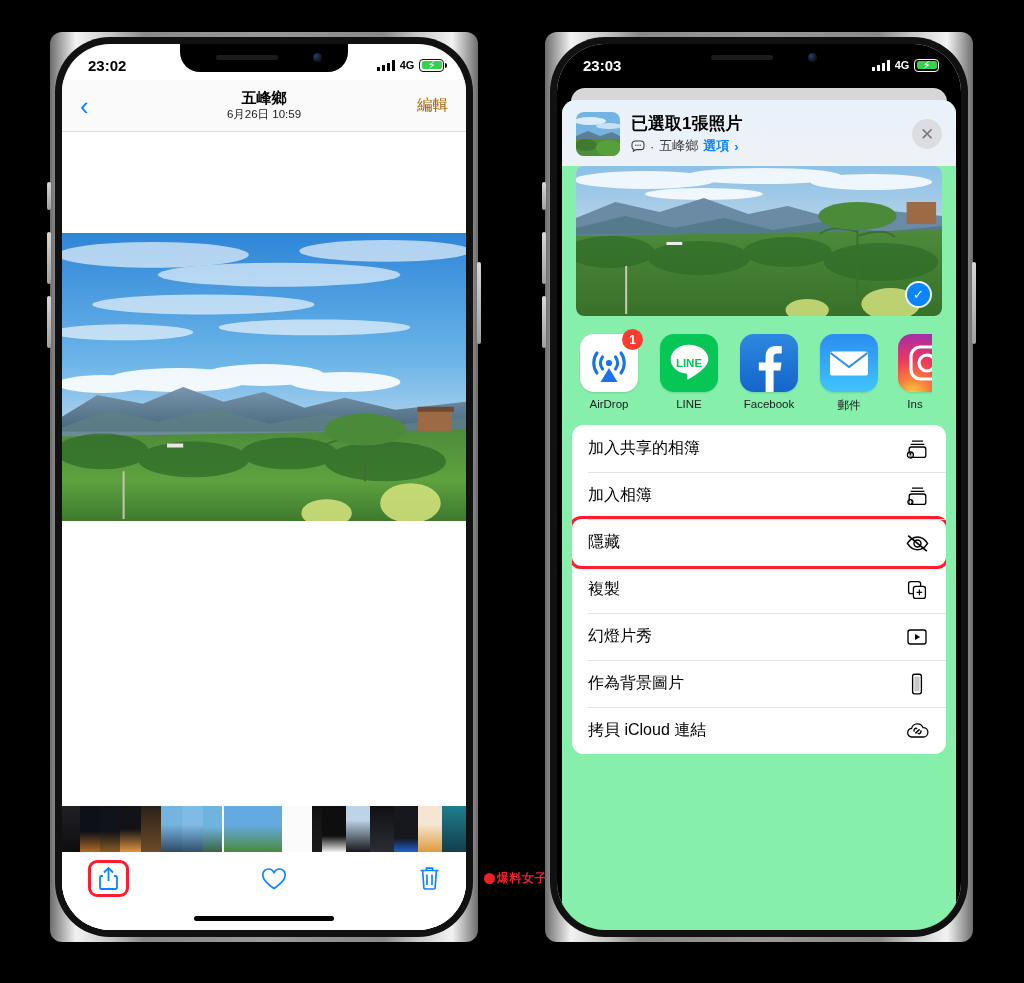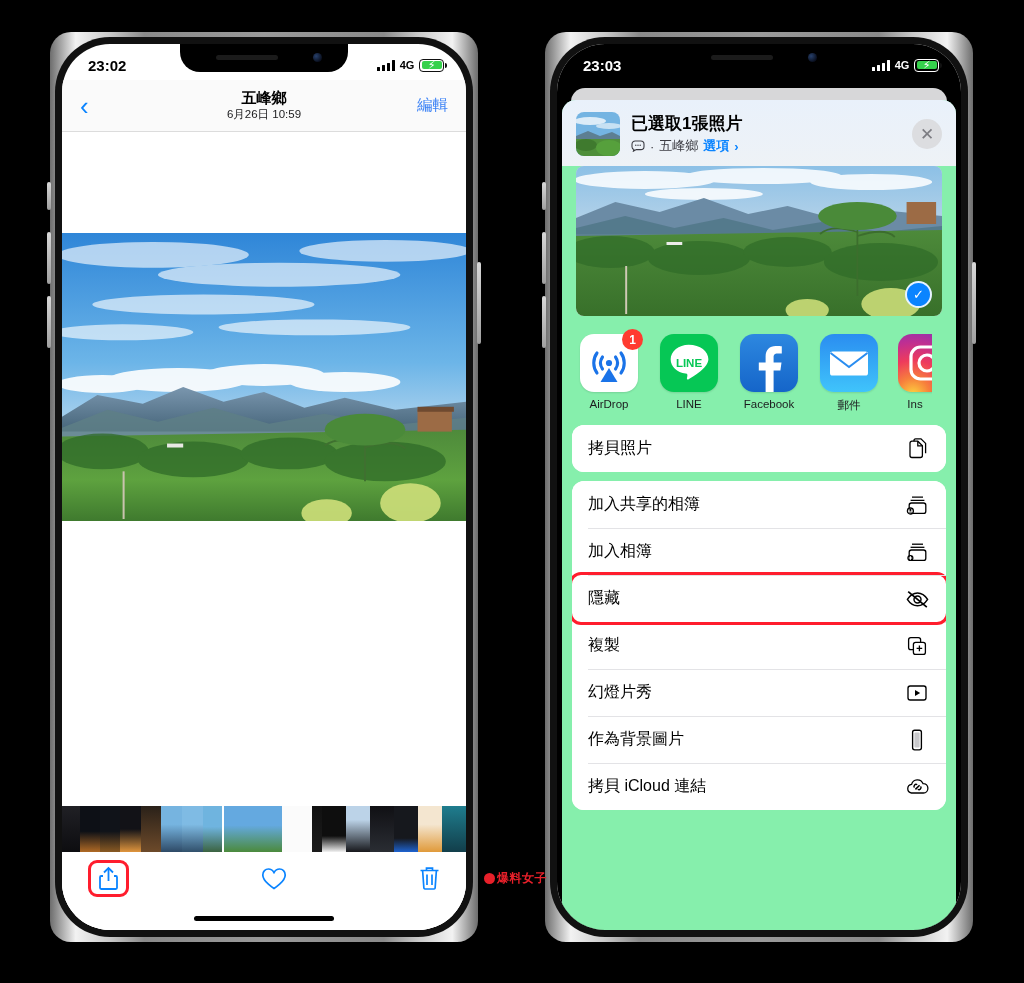--- a/index.html
+++ b/index.html
@@ -1,20 +1,20 @@
 <!DOCTYPE html>
 <html lang="zh-Hant"><head>
 <meta charset="utf-8">
 <style>
   html,body{margin:0;padding:0;background:#000;}
   body{width:1024px;height:983px;position:relative;overflow:hidden;
        font-family:"Liberation Sans","DejaVu Sans",sans-serif;-webkit-font-smoothing:antialiased;}
 
   
-  .device{position:absolute;border-radius:21px;background:
+  .device{position:absolute;border-radius:12px;background:
       linear-gradient(90deg,#6d6d6d 0%,#f2f2f2 6%,#c9c9c9 14%,#8a8a8a 22%,#9a9a9a 50%,#8a8a8a 78%,#c9c9c9 86%,#f2f2f2 94%,#6d6d6d 100%);
       padding:6px;box-sizing:border-box;}
   .device-inner{position:absolute;inset:5px;border-radius:55px;background:#111;}
   .screen{position:absolute;border-radius:48px;background:#fff;overflow:hidden;}
 
   #phone-left{left:50px;top:32px;width:428px;height:910px;}
   #phone-left .screen{left:12px;top:12px;right:12px;bottom:12px;}
   #phone-right{left:545px;top:32px;width:428px;height:910px;}
   #phone-right .screen{left:12px;top:12px;right:12px;bottom:12px;}
 
@@ -42,21 +42,21 @@
   .battery .fill{position:absolute;inset:1.5px;background:#35d14c;border-radius:2px;}
   .bolt{position:absolute;left:50%;top:50%;transform:translate(-50%,-50%);font-size:11px;color:#fff;line-height:1;}
 
   
   .nav{height:52px;display:flex;align-items:center;padding:0 18px;box-sizing:border-box;
        border-bottom:.5px solid #dcdcdc;background:#fafafa;position:relative;}
   .nav-back{color:#0a84ff;font-size:26px;line-height:1;font-weight:300;cursor:pointer;}
   .nav-title{position:absolute;left:0;right:0;text-align:center;pointer-events:none;}
   .nav-title .t1{font-size:15px;font-weight:bold;color:#000;line-height:1.15;}
   .nav-title .t2{font-size:11.5px;color:#1c1c1e;line-height:1.3;}
-  .nav-edit{margin-left:auto;color:#3b82f6;font-size:15.5px;cursor:pointer;z-index:2;}
+  .nav-edit{margin-left:auto;color:#a16207;font-size:15.5px;cursor:pointer;z-index:2;}
 
   .photo-stage{position:relative;background:#fff;height:470px;}
   .main-photo{position:absolute;left:0;right:0;top:101px;height:288px;}
 
   .thumbstrip{position:absolute;left:0;right:0;bottom:78px;height:46px;display:flex;overflow:hidden;background:#fff;}
   .thumbstrip .th{height:46px;flex:0 0 auto;}
   .thumbstrip .th.sel{outline:2px solid #fff;}
 
   .toolbar{position:absolute;left:0;right:0;bottom:0;height:78px;background:#fff;
            display:flex;align-items:flex-start;justify-content:space-between;padding:8px 26px 0;box-sizing:border-box;}
@@ -428,32 +428,20 @@
             <svg viewBox="0 0 58 58" style="width:100%;height:100%;">
               <rect x="13" y="13" width="32" height="32" rx="9.5" fill="none" stroke="#fff" stroke-width="3.2"></rect>
               <circle cx="29" cy="29" r="8" fill="none" stroke="#fff" stroke-width="3.2"></circle>
               <circle cx="38.4" cy="19.6" r="2.1" fill="#fff"></circle>
             </svg>
           </div>
           <div class="nm">Ins</div>
         </div>
       </div>
 
-      <div class="grp">
-        <div class="row">
-          <span>拷貝照片</span>
-          <span class="ri">
-            <svg width="21" height="22" viewBox="0 0 21 22" fill="none" stroke="#000" stroke-width="1.3">
-              <path d="M3 5.2 A2 2 0 0 1 5 3.2 H10.8 L15.4 7.8 V17.5 A2 2 0 0 1 13.4 19.5 H5 A2 2 0 0 1 3 17.5 Z"></path>
-              <path d="M10.8 3.2 V7.8 H15.4"></path>
-              <path d="M7 3.2 V2.4 A1.6 1.6 0 0 1 8.6 .8 H14 L18.6 5.4 V15.3"></path>
-            </svg>
-          </span>
-        </div>
-      </div>
 
       <div class="grp">
         <div class="row">
           <span>加入共享的相簿</span>
           <span class="ri">
             <svg width="23" height="22" viewBox="0 0 23 22" fill="none" stroke="#000" stroke-width="1.3">
               <path d="M6 3.2 H17"></path>
                 <path d="M4.6 6.3 H18.4"></path>
               <rect x="3.2" y="9" width="16.6" height="10.4" rx="2.2"></rect>
               <circle cx="4.4" cy="17" r="3" fill="#fff"></circle>

